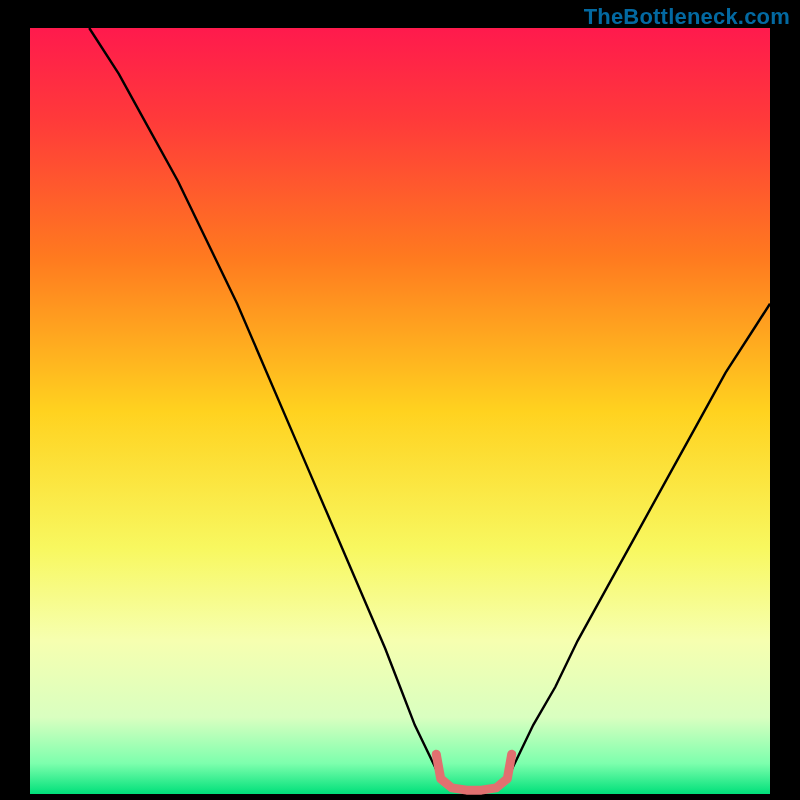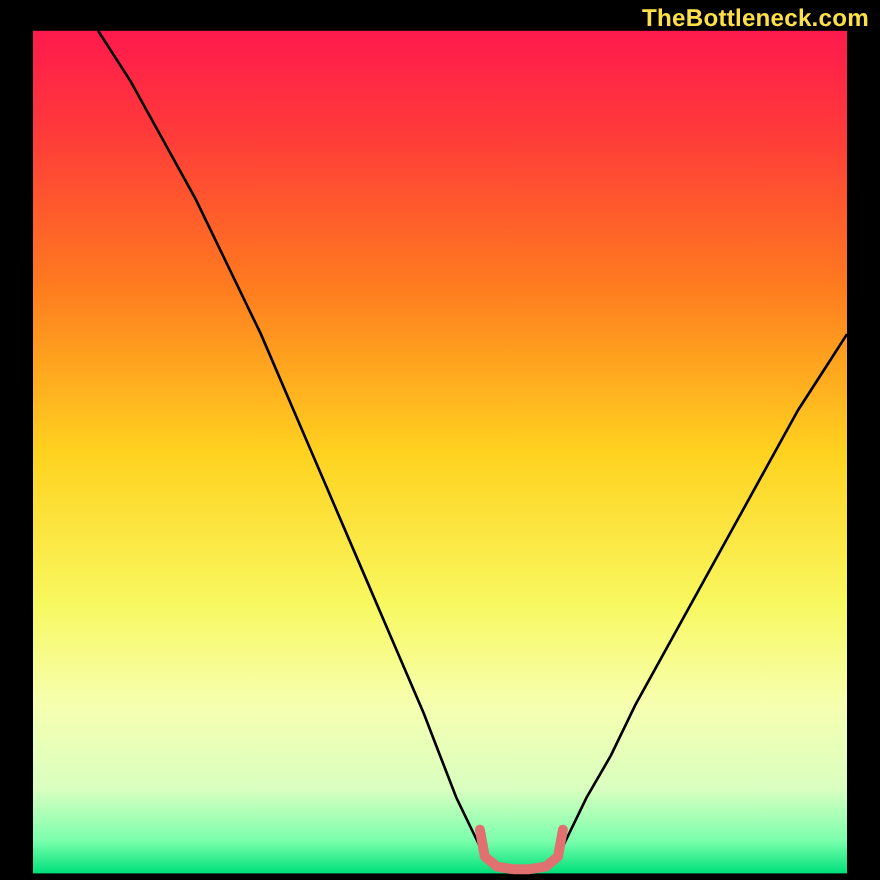--- a/index.html
+++ b/index.html
@@ -13,21 +13,21 @@
   }
   .stage {
     position: relative;
     width: 800px;
     height: 800px;
   }
   .watermark {
     position: absolute;
     top: 4px;
     right: 10px;
-    color: #fde047;
+    color: #0369a1;
     font-size: 22px;
     font-weight: 600;
     letter-spacing: 0.2px;
     z-index: 10;
   }
   svg {
     display: block;
   }
 </style>
 </head>

